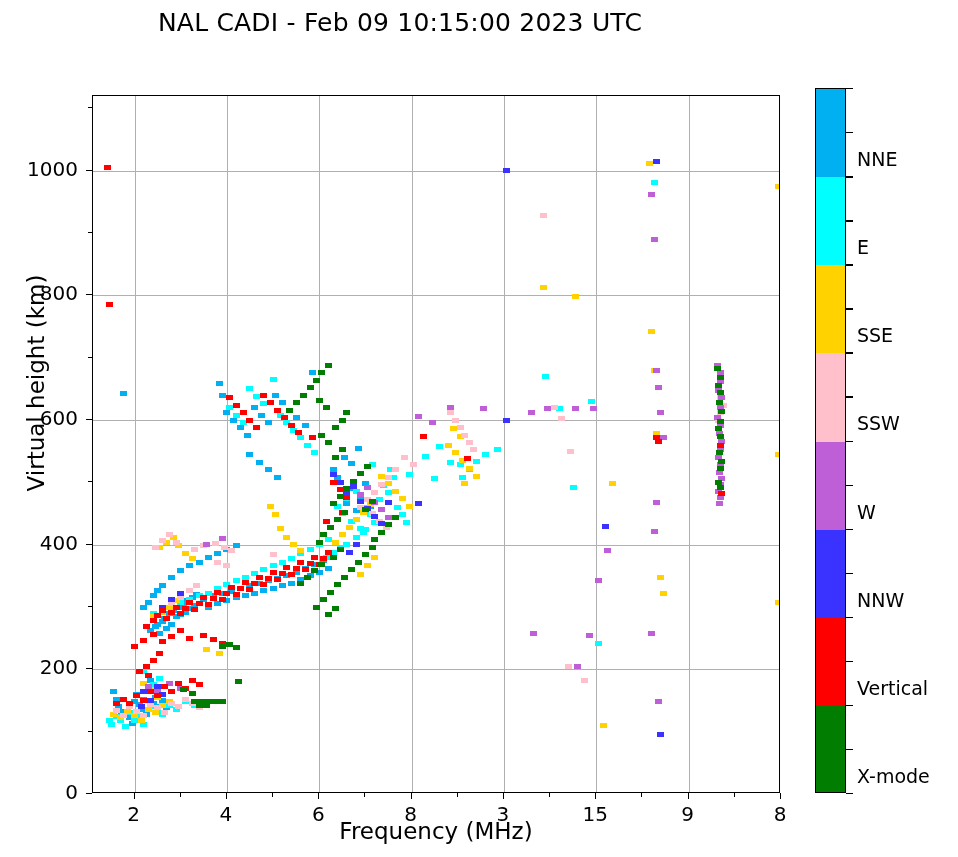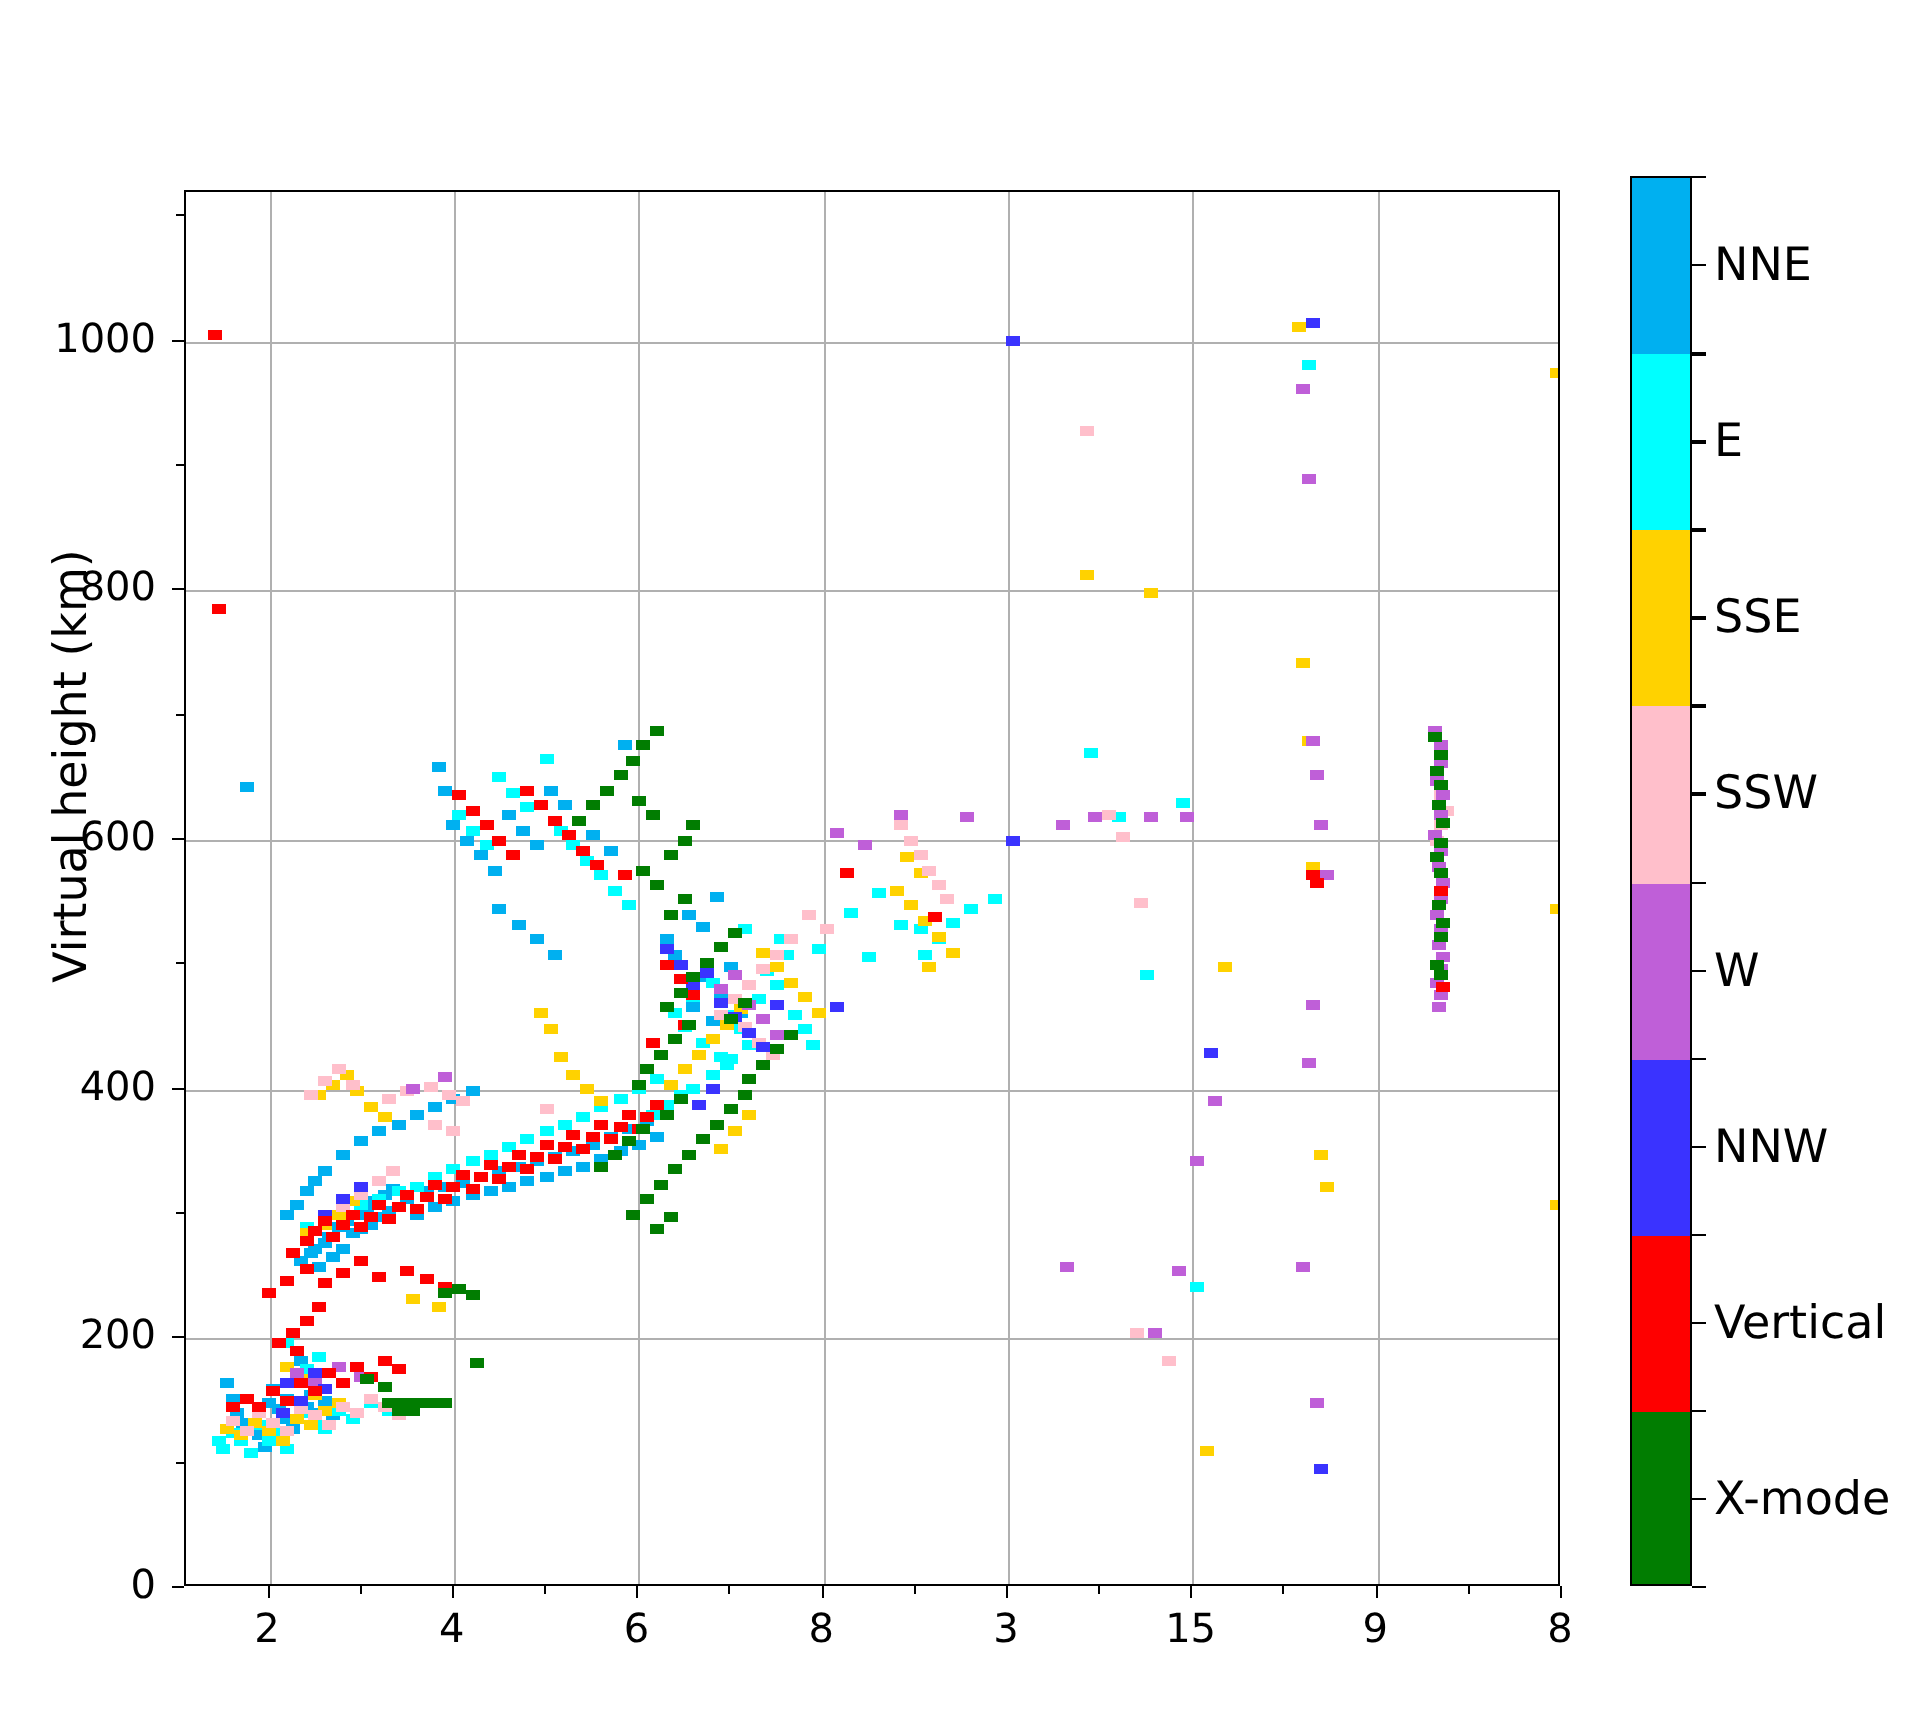--- a/index.html
+++ b/index.html
@@ -29,27 +29,28 @@
   .axis-x-title{position:absolute;left:92px;top:818px;width:688px;text-align:center;
       font-size:23px;}
   .axis-y-title{position:absolute;left:-124px;top:370px;width:320px;text-align:center;
       font-size:23px;transform:rotate(-90deg);transform-origin:center center;}
 
   
   .cbar{position:absolute;left:815px;top:88px;width:31px;height:705px;
       border:1.4px solid #000;box-sizing:border-box;overflow:hidden;}
   .cbar-seg{position:absolute;left:0;width:100%;}
   .cbar-tick{position:absolute;left:846px;width:7px;height:1.4px;background:#000;}
-  .cbar-lab{position:absolute;left:857px;font-size:23px;white-space:nowrap;}
+  .cbar-lab{position:absolute;left:857px;font-size:19px;white-space:nowrap;margin-top:28px;}
 </style>
 </head>
 <body>
 
 <div class="chart-root">
 
+  <div class="chart-title">NAL CADI - Feb 09 10:15:00 2023 UTC</div>
 
   <div class="plot-frame" id="plot">
       <div class="gridline-v" style="left: 41.557px;"></div>
       <div class="gridline-v" style="left: 133.906px;"></div>
       <div class="gridline-v" style="left: 226.255px;"></div>
       <div class="gridline-v" style="left: 318.604px;"></div>
       <div class="gridline-v" style="left: 410.953px;"></div>
       <div class="gridline-v" style="left: 503.302px;"></div>
       <div class="gridline-v" style="left: 595.651px;"></div>
       <div class="gridline-h" style="top: 573.357px;"></div>
@@ -679,20 +680,21 @@
       <div class="tick-y" style="left: 86px; top: 169.786px;"></div>
       <div class="ylab" style="left: -2px; top: 156.786px;">1000</div>
       <div class="tick-y" style="left: 88px; top: 730.679px; width: 4px;"></div>
       <div class="tick-y" style="left: 88px; top: 606.036px; width: 4px;"></div>
       <div class="tick-y" style="left: 88px; top: 481.393px; width: 4px;"></div>
       <div class="tick-y" style="left: 88px; top: 356.75px; width: 4px;"></div>
       <div class="tick-y" style="left: 88px; top: 232.107px; width: 4px;"></div>
       <div class="tick-y" style="left: 88px; top: 107.464px; width: 4px;"></div>
     </div>
 
+  <div class="axis-x-title">Frequency (MHz)</div>
   <div style="position:absolute;left:0;top:0;width:0;height:0;">
     <div class="axis-y-title">Virtual height (km)</div>
   </div>
 
   <div class="cbar" id="cbar">
       <div class="cbar-seg" style="top: 0px; height: 88.625px; background: rgb(0, 176, 240);"></div>
       <div class="cbar-seg" style="top: 88.125px; height: 88.625px; background: rgb(0, 255, 255);"></div>
       <div class="cbar-seg" style="top: 176.25px; height: 88.625px; background: rgb(255, 210, 0);"></div>
       <div class="cbar-seg" style="top: 264.375px; height: 88.625px; background: rgb(255, 191, 203);"></div>
       <div class="cbar-seg" style="top: 352.5px; height: 88.625px; background: rgb(191, 95, 216);"></div>

